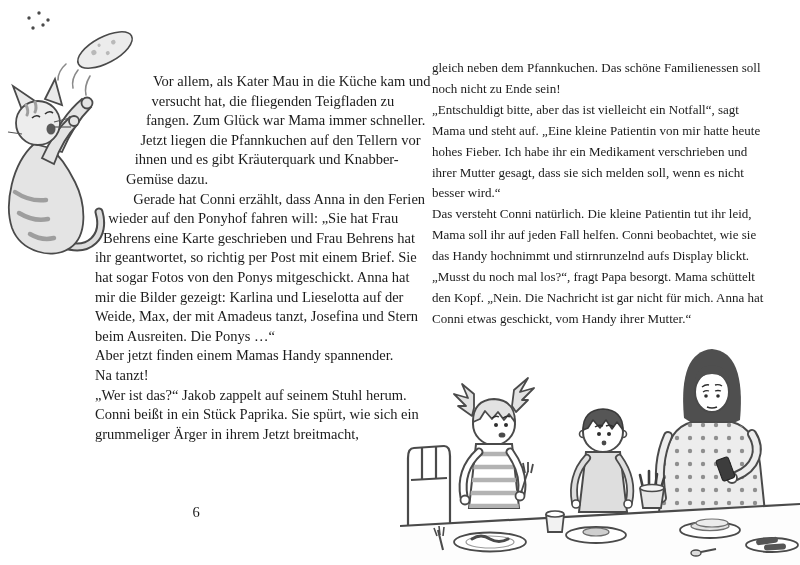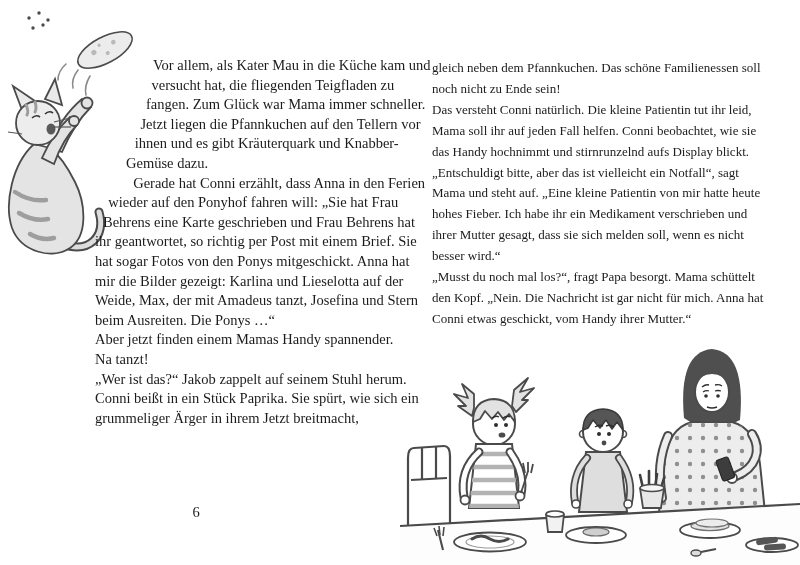--- a/index.html
+++ b/index.html
@@ -5,21 +5,21 @@
   html,body { margin:0; padding:0; background:#ffffff; }
   .spread {
     position:relative;
     width:800px; height:565px;
     background:#ffffff;
     overflow:hidden;
     font-family:"Liberation Serif", serif;
     color:#1b1b1b;
   }
   .left-text {
-    position:absolute; left:95px; top:56px; width:336px;
+    position:absolute; left:95px; top:72px; width:336px;
     font-size:14.5px; line-height:19.6px;
   }
   .right-text {
     position:absolute; left:432px; top:58px; width:332px;
     font-size:13px; line-height:20.9px;
   }
   .left-text p, .right-text p { margin:0; }
   .indent { text-indent:16px;font-family:Liberation Serif, serif; }
   .cat-spacer {
     float:left; width:58px; height:172px;
@@ -97,22 +97,22 @@
     <p class="indent">Gerade hat Conni erzählt, dass Anna in den Ferien wieder auf den Ponyhof fahren will: „Sie hat Frau Behrens eine Karte geschrieben und Frau Behrens hat ihr geantwortet, so richtig per Post mit einem Brief. Sie hat sogar Fotos von den Ponys mitgeschickt. Anna hat mir die Bilder gezeigt: Karlina und Lieselotta auf der Weide, Max, der mit Amadeus tanzt, Josefina und Stern beim Ausreiten. Die Ponys …“</p>
     <p>Aber jetzt finden einem Mamas Handy spannender.</p>
     <p>Na tanzt!</p>
     <p>„Wer ist das?“ Jakob zappelt auf seinem Stuhl herum. Conni beißt in ein Stück Paprika. Sie spürt, wie sich ein grummeliger Ärger in ihrem Jetzt breitmacht,</p>
   </div>
 
   <div class="page-number">6</div>
 
   <div class="right-text">
     <p>gleich neben dem Pfannkuchen. Das schöne Familienessen soll noch nicht zu Ende sein!</p>
+    <p>„Entschuldigt bitte, aber das ist vielleicht ein Notfall“, sagt Mama und steht auf. „Eine kleine Patientin von mir hatte heute hohes Fieber. Ich habe ihr ein Medikament verschrieben und ihrer Mutter gesagt, dass sie sich melden soll, wenn es nicht besser wird.“</p>
     <p>Das versteht Conni natürlich. Die kleine Patientin tut ihr leid, Mama soll ihr auf jeden Fall helfen. Conni beobachtet, wie sie das Handy hochnimmt und stirnrunzelnd aufs Display blickt.</p>
-    <p>„Entschuldigt bitte, aber das ist vielleicht ein Notfall“, sagt Mama und steht auf. „Eine kleine Patientin von mir hatte heute hohes Fieber. Ich habe ihr ein Medikament verschrieben und ihrer Mutter gesagt, dass sie sich melden soll, wenn es nicht besser wird.“</p>
     <p>„Musst du noch mal los?“, fragt Papa besorgt. Mama schüttelt den Kopf. „Nein. Die Nachricht ist gar nicht für mich. Anna hat Conni etwas geschickt, vom Handy ihrer Mutter.“</p>
   </div>
 
   <svg class="family-art" width="400" height="235" viewBox="0 0 400 235">
     <defs>
       <pattern id="polka" width="13" height="13" patternUnits="userSpaceOnUse">
         <circle cx="4" cy="4" r="2.2" fill="#8f8f8f"></circle>
       </pattern>
       <clipPath id="conni-torso-clip">
         <path d="M 76,114 L 112,114 L 119,178 L 69,178 Z"></path>

